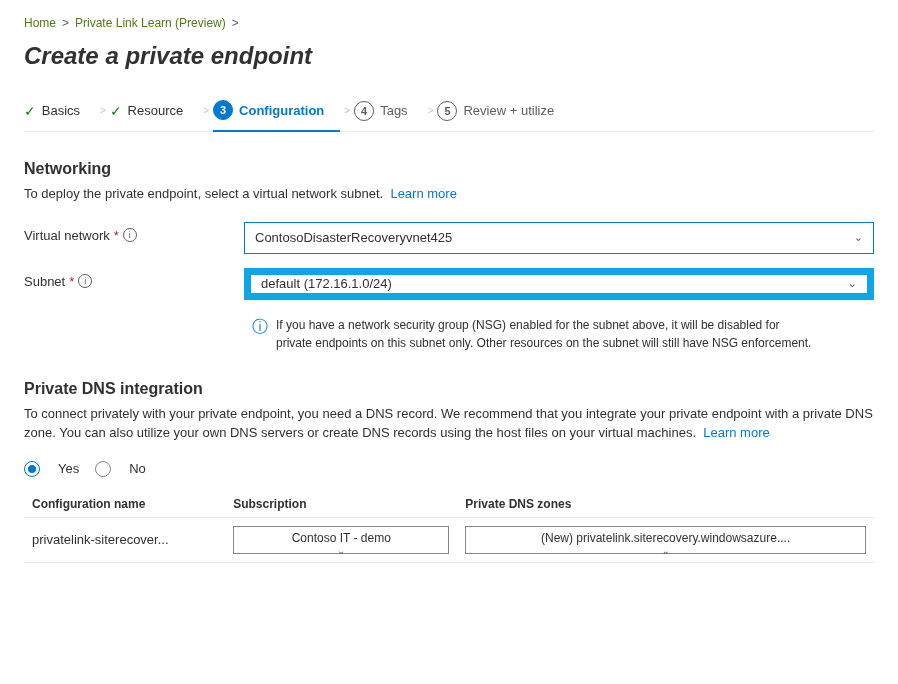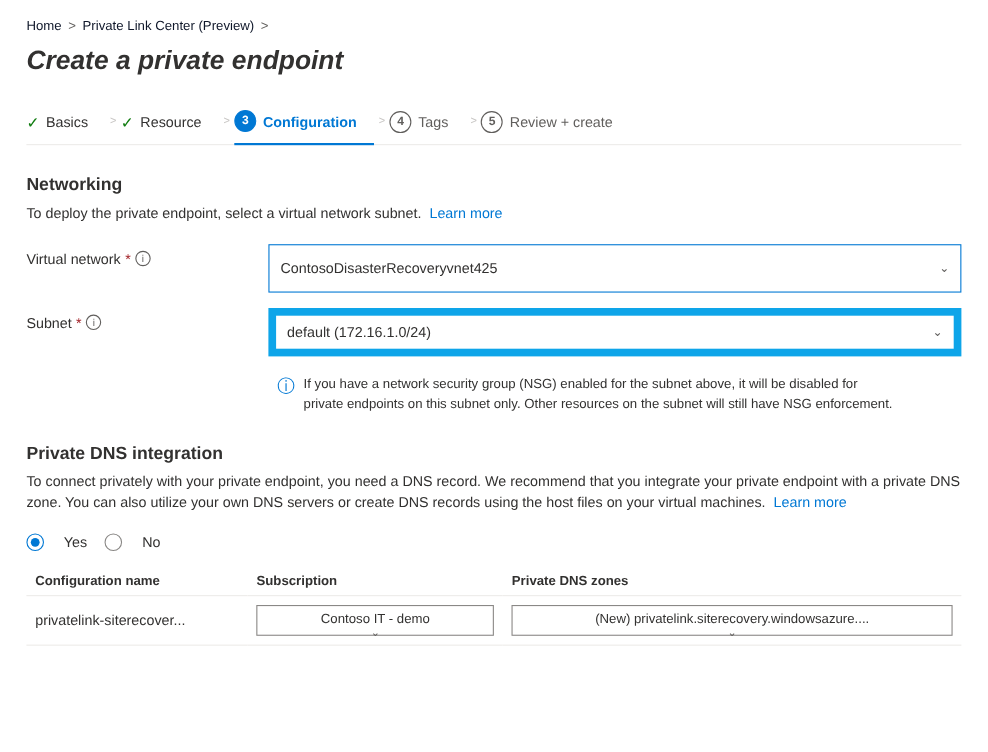--- a/index.html
+++ b/index.html
@@ -3,21 +3,21 @@
   <meta charset="utf-8">
   <style>
     * { box-sizing: border-box; margin: 0; padding: 0; }
     body { font-family: 'Segoe UI', Arial, sans-serif; font-size: 13px; color: #323130; background: #fff; padding: 0; }
 
     .page-container { padding: 16px 24px; max-width: 898px; }
 
     
     .breadcrumb { display: flex; align-items: center; gap: 6px; font-size: 12px; color: #0078d4; margin-bottom: 12px; }
     .breadcrumb span { color: #605e5c; }
-    .breadcrumb a { color: #0f172a; text-decoration: none; }
+    .breadcrumb a { color: #4d7c0f; text-decoration: none; }
     .breadcrumb .sep { color: #605e5c; font-size: 12px; }
 
     .page-title { font-size: 24px; font-weight: 600; color: #323130; margin-bottom: 20px; font-style: italic; }
 
     
     .wizard-steps { display: flex; align-items: center; gap: 0; margin-bottom: 28px; border-bottom: 1px solid #edebe9; padding-bottom: 0; }
     .step { display: flex; align-items: center; gap: 6px; padding: 10px 16px 10px 0; font-size: 13px; color: #605e5c; cursor: pointer; position: relative; }
     .step.completed { color: #323130; }
     .step.active { color: #0078d4; font-weight: 600; border-bottom: 2px solid #0078d4; margin-bottom: -1px; }
     .step .check { color: #107c10; font-size: 14px; }
@@ -31,21 +31,21 @@
     .section-desc a { color: #0078d4; text-decoration: none; }
 
     
     .form-row { display: flex; align-items: flex-start; margin-bottom: 14px; }
     .form-label { width: 220px; min-width: 220px; padding-top: 6px; font-size: 13px; display: flex; align-items: center; gap: 4px; }
     .required { color: #a4262c; }
     .info-icon { display: inline-flex; align-items: center; justify-content: center; width: 14px; height: 14px; border-radius: 50%; border: 1.5px solid #605e5c; font-size: 9px; color: #605e5c; cursor: pointer; font-style: normal; }
 
     .form-control-area { flex: 1; }
 
-    .select-field { width: 100%; border: 1px solid #0078d4; padding: 5px 10px; font-size: 13px; color: #323130; display: flex; align-items: center; justify-content: space-between; cursor: pointer; background: #fff; height: 44px; }
+    .select-field { width: 100%; border: 1px solid #0078d4; padding: 5px 10px; font-size: 13px; color: #323130; display: flex; align-items: center; justify-content: space-between; cursor: pointer; background: #fff; height: 32px; }
     .select-field.normal { border: 7px solid #0ea5e9; }
     .select-field .chevron { color: #605e5c; font-size: 11px; }
 
     .nsg-notice { display: flex; gap: 8px; margin-top: 8px; padding: 8px; background: #fff; max-width: 580px; }
     .nsg-notice .info-circle { color: #0078d4; font-size: 16px; flex-shrink: 0; margin-top: 1px; }
     .nsg-notice p { font-size: 12px; color: #323130; line-height: 1.5; }
 
     
     .dns-section { margin-top: 20px; }
 
@@ -64,21 +64,21 @@
     .dns-table td .mini-select .chevron { color: #605e5c; font-size: 10px; }
   </style>
 </head>
 <body>
 
 <div class="page-container">
 
   <div class="breadcrumb">
     <a>Home</a>
     <span class="sep">&gt;</span>
-    <a>Private Link Center (Preview)</a>
+    <a>Private Link Learn (Preview)</a>
     <span class="sep">&gt;</span>
   </div>
 
   <h1 class="page-title">Create a private endpoint</h1>
 
   <div class="wizard-steps">
 
     <div class="step completed">
       <span class="check">✓</span>
       <span>Basics</span>
@@ -98,21 +98,21 @@
     <span class="step-sep">&gt;</span>
 
     <div class="step">
       <div class="step-num">4</div>
       <span>Tags</span>
     </div>
     <span class="step-sep">&gt;</span>
 
     <div class="step">
       <div class="step-num">5</div>
-      <span>Review + create</span>
+      <span>Review + utilize</span>
     </div>
   </div>
 
   <div>
     <div class="section-title">Networking</div>
     <div class="section-desc">
       <span>To deploy the private endpoint, select a virtual network subnet.</span>
       &nbsp;<a>Learn more</a>
     </div>
 

